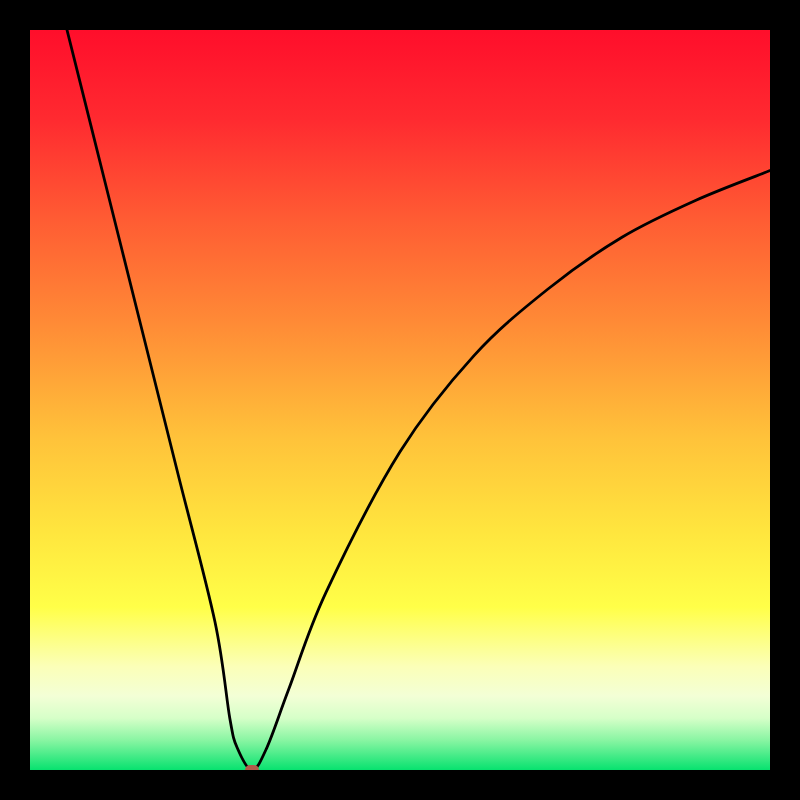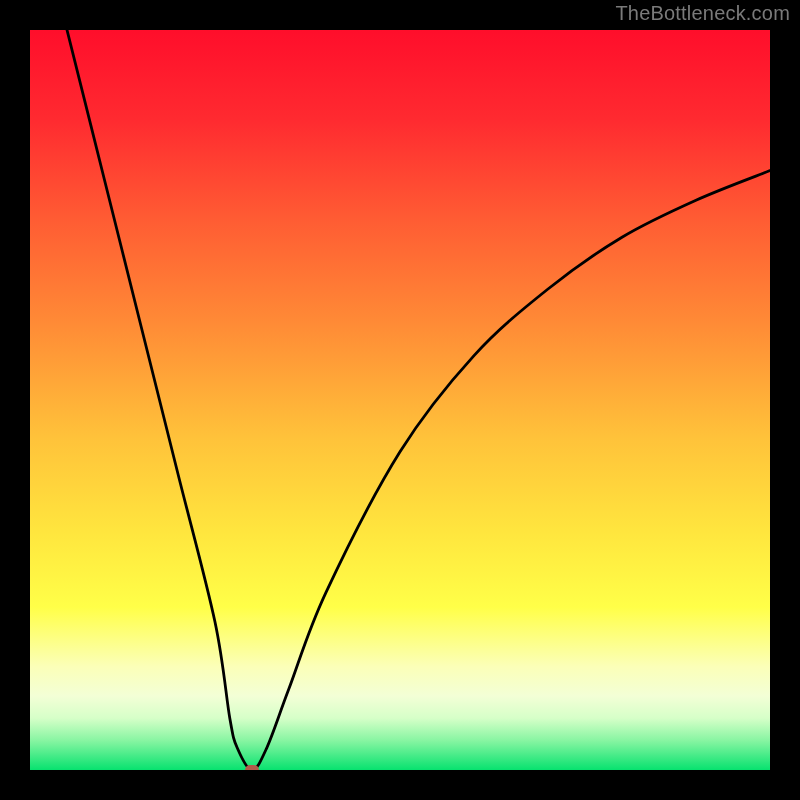--- a/index.html
+++ b/index.html
@@ -50,21 +50,20 @@
     height: 10px;
     border-radius: 5px;
     transform: translate(-50%, -50%);
   }
 </style>
 </head>
 <body>
 
 <div class="outer">
 
-  <div class="watermark">TheBottleneck.com</div>
 
   <div class="plot-area">
 
     <svg class="gradient-bg" viewBox="0 0 740 740" preserveAspectRatio="none">
       <defs>
         <linearGradient id="bg-grad" x1="0" y1="0" x2="0" y2="1">
             <stop offset="0%" stop-color="#ff0e2b"></stop>
             <stop offset="12%" stop-color="#ff2a30"></stop>
             <stop offset="25%" stop-color="#ff5a33"></stop>
             <stop offset="40%" stop-color="#ff8c36"></stop>

